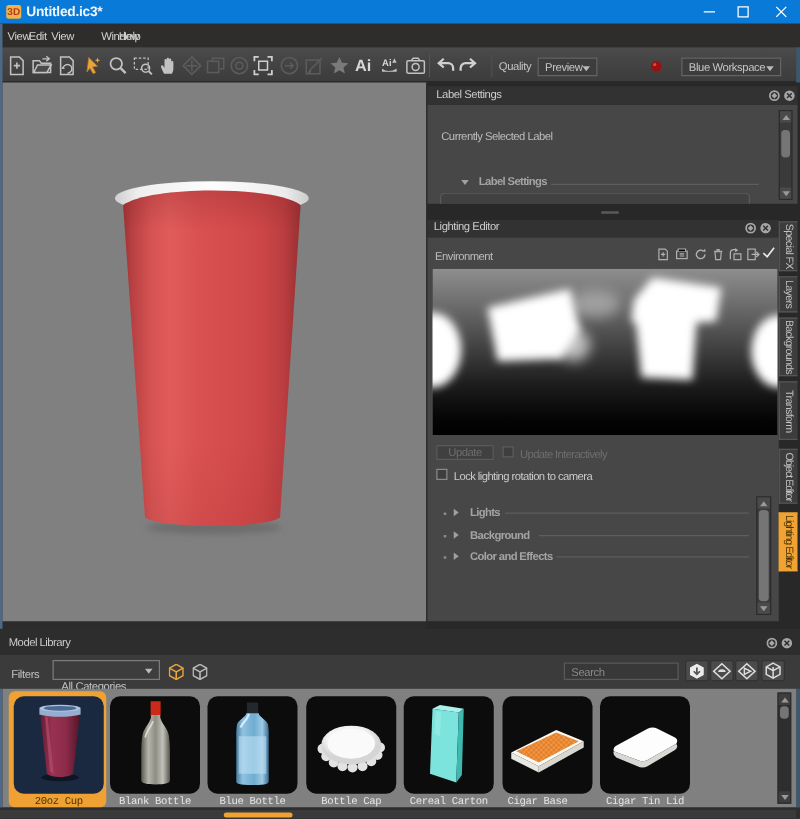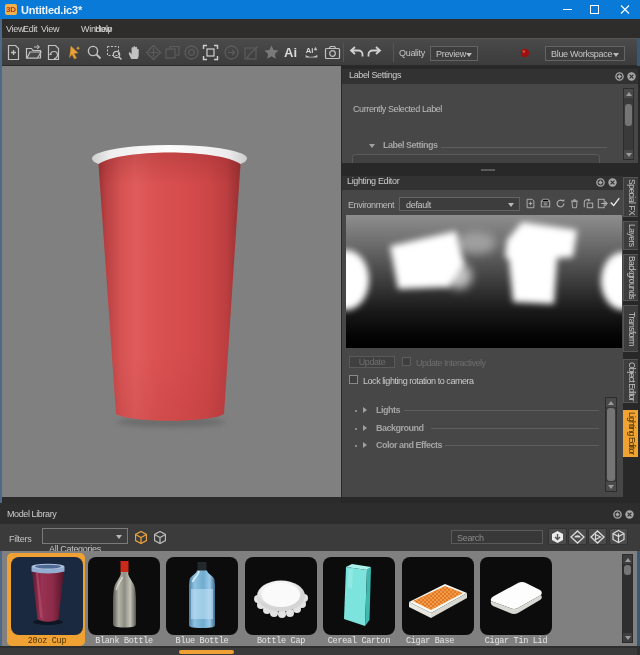--- a/index.html
+++ b/index.html
@@ -256,24 +256,20 @@
         <circle cx="4.5" cy="4.5" r="3.6" fill="none" stroke="#a6a6a6" stroke-width="1.4"></circle>
         <rect x="2.9" y="2.9" width="3.2" height="3.2" transform="rotate(45 4.5 4.5)" fill="#a6a6a6"></rect>
       </svg>
     <svg class="hicon" style="left:266px; top:2px;" viewBox="0 0 9 9">
         <circle cx="4.5" cy="4.5" r="4.2" fill="#a6a6a6"></circle>
         <path d="M2.6 2.6 L6.4 6.4 M6.4 2.6 L2.6 6.4" stroke="#323232" stroke-width="1.2"></path>
       </svg>
   </div>
   <div class="panelbody" style="left:1px; top:124px; width:281px; height:307px;">
     <span style="position:absolute; left:6px; top:10px; font-size:9px; letter-spacing:-0.4px; color:#bdbdbd;">Environment</span>
-    <div class="ddl" style="left:57px; top:7px; width:121px; height:14px;">
-        <span style="position:absolute; left:6px; top:2px;">default</span>
-        <span class="arr"></span>
-      </div>
 
     <svg class="abs" style="left:183px; top:8px;" width="11" height="11" viewBox="0 0 13 13">
         <path d="M2.5 1.5 h6 l2 2 v8 h-8 z" fill="none" stroke="#b2b2b2" stroke-width="1.1"></path>
         <path d="M6.5 4.5 v4 M4.5 6.5 h4" stroke="#b2b2b2" stroke-width="1.1"></path>
       </svg>
     <svg class="abs" style="left:198px; top:8px;" width="11" height="11" viewBox="0 0 13 13">
         <rect x="1.5" y="3.5" width="10" height="7" fill="none" stroke="#b2b2b2" stroke-width="1.1"></rect>
         <path d="M3 3.5 V1.5 h7 v2 M4.5 6 h4 M4.5 8 h4" stroke="#b2b2b2" stroke-width="1"></path>
       </svg>
     <svg class="abs" style="left:213px; top:8px;" width="11" height="11" viewBox="0 0 13 13">

